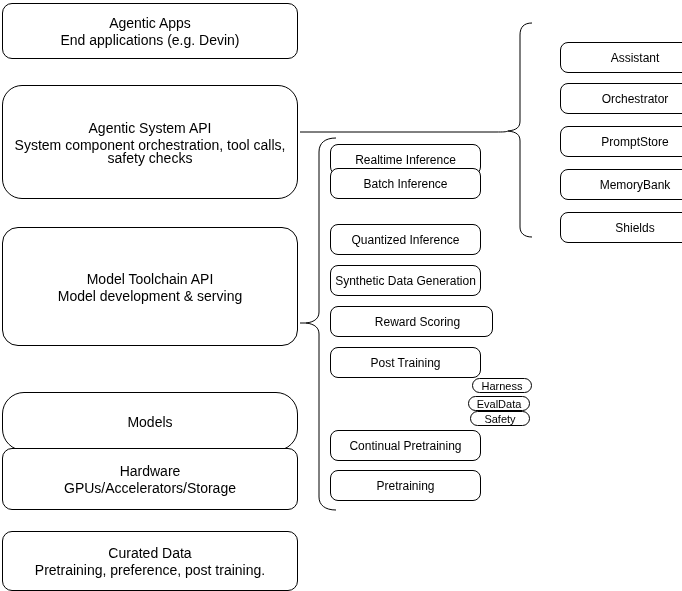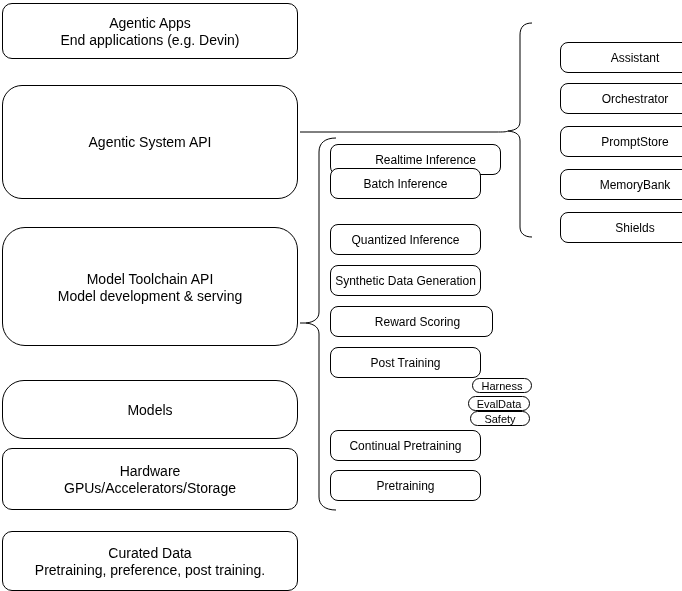--- a/index.html
+++ b/index.html
@@ -42,38 +42,39 @@
     <path d="M532,23 C524,23 520,27 520,35 L520,121 C520,127 517,130 508,131 C517,132 520,135 520,141 L520,227 C520,233 524,237 532,237" fill="none" stroke="#000" stroke-width="1"></path>
     <path d="M300,132 L496,132 C503,132 506,132 508,131" fill="none" stroke="#000" stroke-width="1"></path>
   </svg>
 
   <div class="bigbox" style="top:3px;height:54px;border-radius:10px;">
     <span class="title">Agentic Apps</span>
     <span class="subtitle">End applications (e.g. Devin)</span>
   </div>
   <div class="bigbox" style="top:85px;height:112px;border-radius:20px;">
     <span class="title">Agentic System API</span>
+    <span class="subtitle">System component orchestration, tool calls, safety checks</span>
   </div>
-  <div class="bigbox" style="top:227px;height:117px;border-radius:23px;">
+  <div class="bigbox" style="top:227px;height:117px;border-radius:16px;">
     <span class="title">Model Toolchain API</span>
     <span class="subtitle">Model development &amp; serving</span>
   </div>
-  <div class="bigbox" style="top:380px;height:57px;border-radius:22px;gap:28px;">
+  <div class="bigbox" style="top:392px;height:57px;border-radius:22px;gap:28px;">
     <span class="title">Models</span>
   </div>
   <div class="bigbox" style="top:448px;height:60px;border-radius:10px;">
     <span class="title">Hardware</span>
     <span class="subtitle">GPUs/Accelerators/Storage</span>
   </div>
   <div class="bigbox" style="top:531px;height:58px;border-radius:10px;">
     <span class="title">Curated Data</span>
     <span class="subtitle">Pretraining, preference, post training.</span>
   </div>
 
-  <div class="node" style="top:144px;padding-left:20px;">Realtime Inference</div>
+  <div class="node" style="top:144px;">Realtime Inference</div>
   <div class="node" style="top:168px;">Batch Inference</div>
   <div class="node" style="top:224px;">Quantized Inference</div>
   <div class="node" style="top:265px;text-align:center;">Synthetic Data Generation</div>
   <div class="node" style="top:306px;padding-left:12px;">Reward Scoring</div>
   <div class="node" style="top:347px;">Post Training</div>
   <div class="node" style="top:430px;">Continual Pretraining</div>
   <div class="node" style="top:470px;">Pretraining</div>
 
   <div class="pill" style="left:472px;top:378px;width:58px;">Harness</div>
   <div class="pill" style="left:468px;top:396px;width:60px;">EvalData</div>

